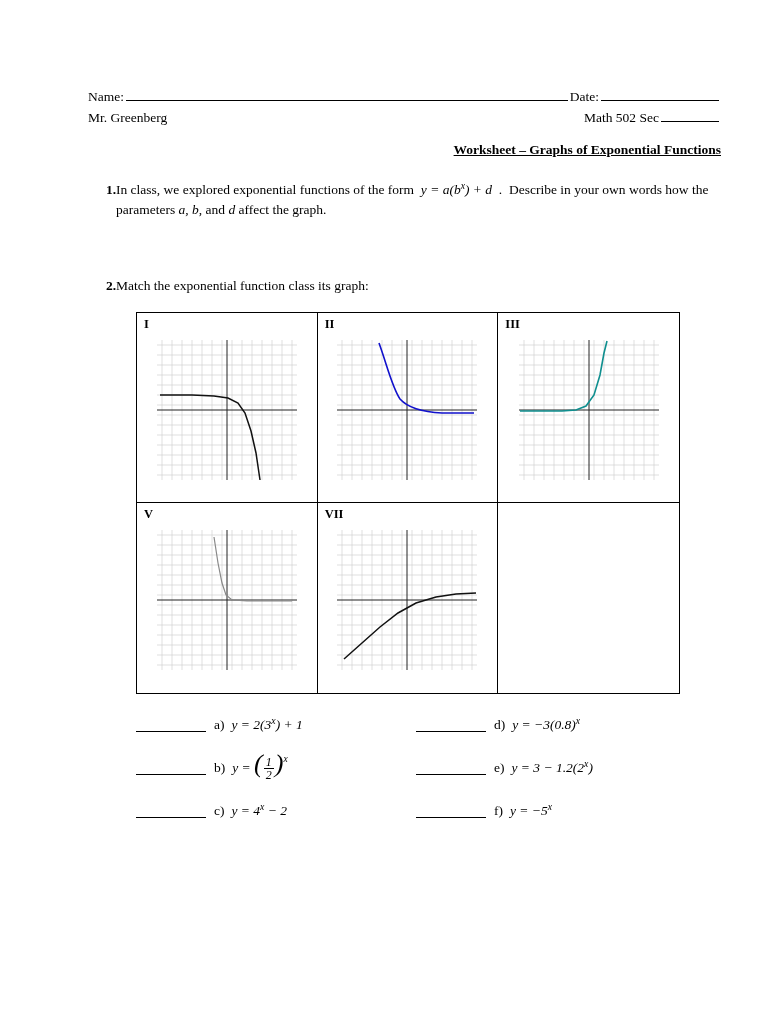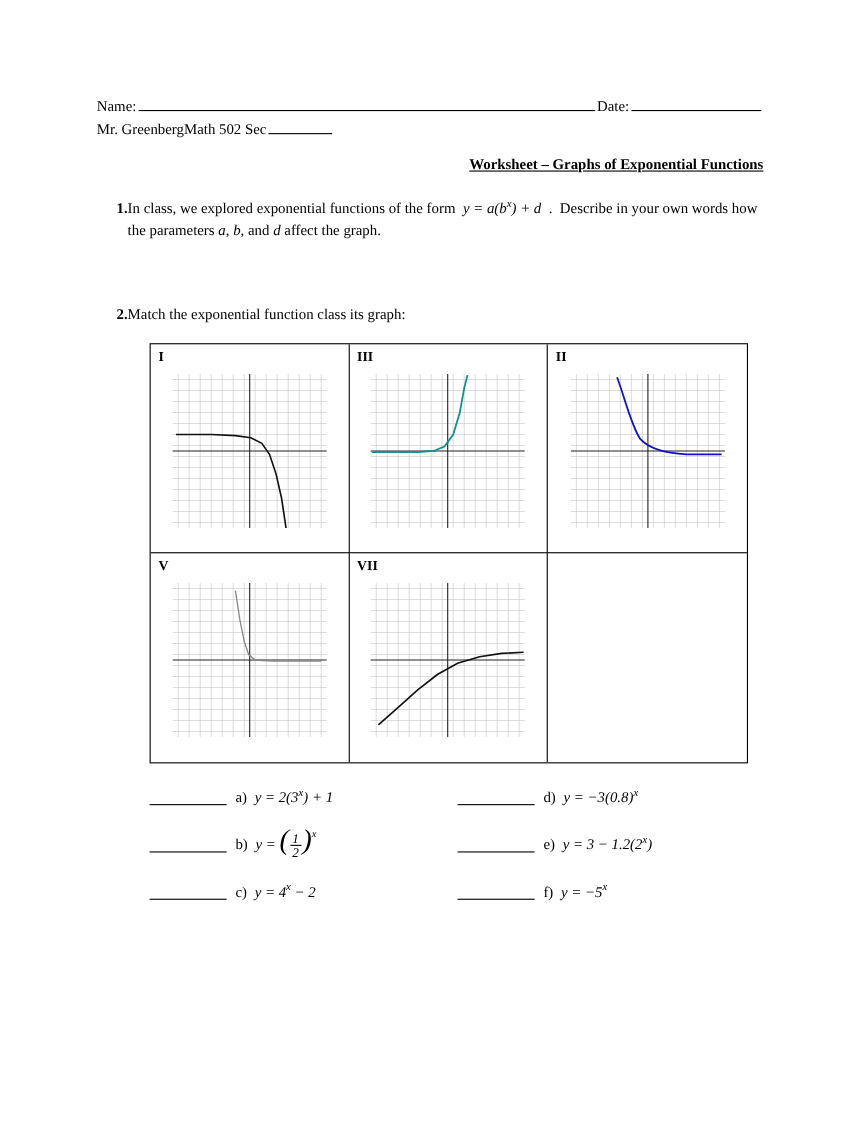--- a/index.html
+++ b/index.html
@@ -8,40 +8,41 @@
     width:770px; height:1024px;
     background:#ffffff;
     font-family:"Liberation Serif", serif;
     color:#000;
     position:relative;
   }
   .page {
     position:absolute;
     left:0; top:0;
     width:770px; height:864px;
-    padding:88px 76px 0 88px;
+    padding:88px 49px 0 88px;
   }
   
   .hdr-row {
     display:flex;
     align-items:baseline;
     font-size:13.5px;
     line-height:18px;
   }
   .hdr-row .lbl { white-space:nowrap; }
   .rule {
     border-bottom:1px solid #000;
     flex:1 1 auto;
     height:13px;
     margin:0 2px;
   }
   .rule.fixed-date { flex:0 0 118px; }
   .rule.fixed-sec  { flex:0 0 58px; }
   .hdr-row2 {
     display:flex;
+    justify-content:space-between;
     font-size:13.5px;
     line-height:20px;
     margin-top:2px;
   }
   .hdr-row2 .right { display:flex; align-items:baseline; }
   .title {
     text-align:right;
     font-weight:bold;
     font-size:13.5px;
     text-decoration:underline;
@@ -192,49 +193,49 @@
           <g stroke="#222" stroke-width="1">
             <path d="M5 75H145"></path>
               <path d="M75 5V145"></path>
           </g>
           <path d="M8 60 L40 60 L62 61 L76 63 L86 68 L93 78 L99 96 L104 118 L108 145" fill="none" stroke="#111111" stroke-width="1.5"></path>
         </svg>
       </div>
     </div>
 
     <div class="cell">
+      <div class="lab">II</div>
+      <div class="plot">
+        <svg width="150" height="150" viewBox="0 0 150 150">
+          <g stroke="#c9c9c9" stroke-width="0.6">
+            <path d="M10 5V145 M20 5V145 M30 5V145 M40 5V145 M50 5V145 M60 5V145 M70 5V145 M80 5V145 M90 5V145 M100 5V145 M110 5V145 M120 5V145 M130 5V145 M140 5V145"></path>
+            <path d="M5 10H145 M5 20H145 M5 30H145 M5 40H145 M5 50H145 M5 60H145 M5 70H145 M5 80H145 M5 90H145 M5 100H145 M5 110H145 M5 120H145 M5 130H145 M5 140H145"></path>
+          </g>
+          <g stroke="#222" stroke-width="1">
+            <path d="M5 75H145"></path>
+              <path d="M75 5V145"></path>
+          </g>
+          <path d="M47 8 C55 30, 60 52, 68 64 C76 73, 90 77, 110 78 L142 78" fill="none" stroke="#1111cc" stroke-width="1.6"></path>
+        </svg>
+      </div>
+    </div>
+
+    <div class="cell">
       <div class="lab">III</div>
       <div class="plot">
         <svg width="150" height="150" viewBox="0 0 150 150">
           <g stroke="#c9c9c9" stroke-width="0.6">
             <path d="M10 5V145 M20 5V145 M30 5V145 M40 5V145 M50 5V145 M60 5V145 M70 5V145 M80 5V145 M90 5V145 M100 5V145 M110 5V145 M120 5V145 M130 5V145 M140 5V145"></path>
             <path d="M5 10H145 M5 20H145 M5 30H145 M5 40H145 M5 50H145 M5 60H145 M5 70H145 M5 80H145 M5 90H145 M5 100H145 M5 110H145 M5 120H145 M5 130H145 M5 140H145"></path>
           </g>
           <g stroke="#222" stroke-width="1">
             <path d="M5 75H145"></path>
               <path d="M75 5V145"></path>
           </g>
           <path d="M6 76 L48 76 L62 75 L72 71 L80 60 L86 40 L90 18 L93 6" fill="none" stroke="#0f8f8f" stroke-width="1.6"></path>
-        </svg>
-      </div>
-    </div>
-
-    <div class="cell">
-      <div class="lab">II</div>
-      <div class="plot">
-        <svg width="150" height="150" viewBox="0 0 150 150">
-          <g stroke="#c9c9c9" stroke-width="0.6">
-            <path d="M10 5V145 M20 5V145 M30 5V145 M40 5V145 M50 5V145 M60 5V145 M70 5V145 M80 5V145 M90 5V145 M100 5V145 M110 5V145 M120 5V145 M130 5V145 M140 5V145"></path>
-            <path d="M5 10H145 M5 20H145 M5 30H145 M5 40H145 M5 50H145 M5 60H145 M5 70H145 M5 80H145 M5 90H145 M5 100H145 M5 110H145 M5 120H145 M5 130H145 M5 140H145"></path>
-          </g>
-          <g stroke="#222" stroke-width="1">
-            <path d="M5 75H145"></path>
-              <path d="M75 5V145"></path>
-          </g>
-          <path d="M47 8 C55 30, 60 52, 68 64 C76 73, 90 77, 110 78 L142 78" fill="none" stroke="#1111cc" stroke-width="1.6"></path>
         </svg>
       </div>
     </div>
 
 
     <div class="cell">
       <div class="lab">V</div>
       <div class="plot">
         <svg width="150" height="150" viewBox="0 0 150 150">
           <g stroke="#c9c9c9" stroke-width="0.6">

